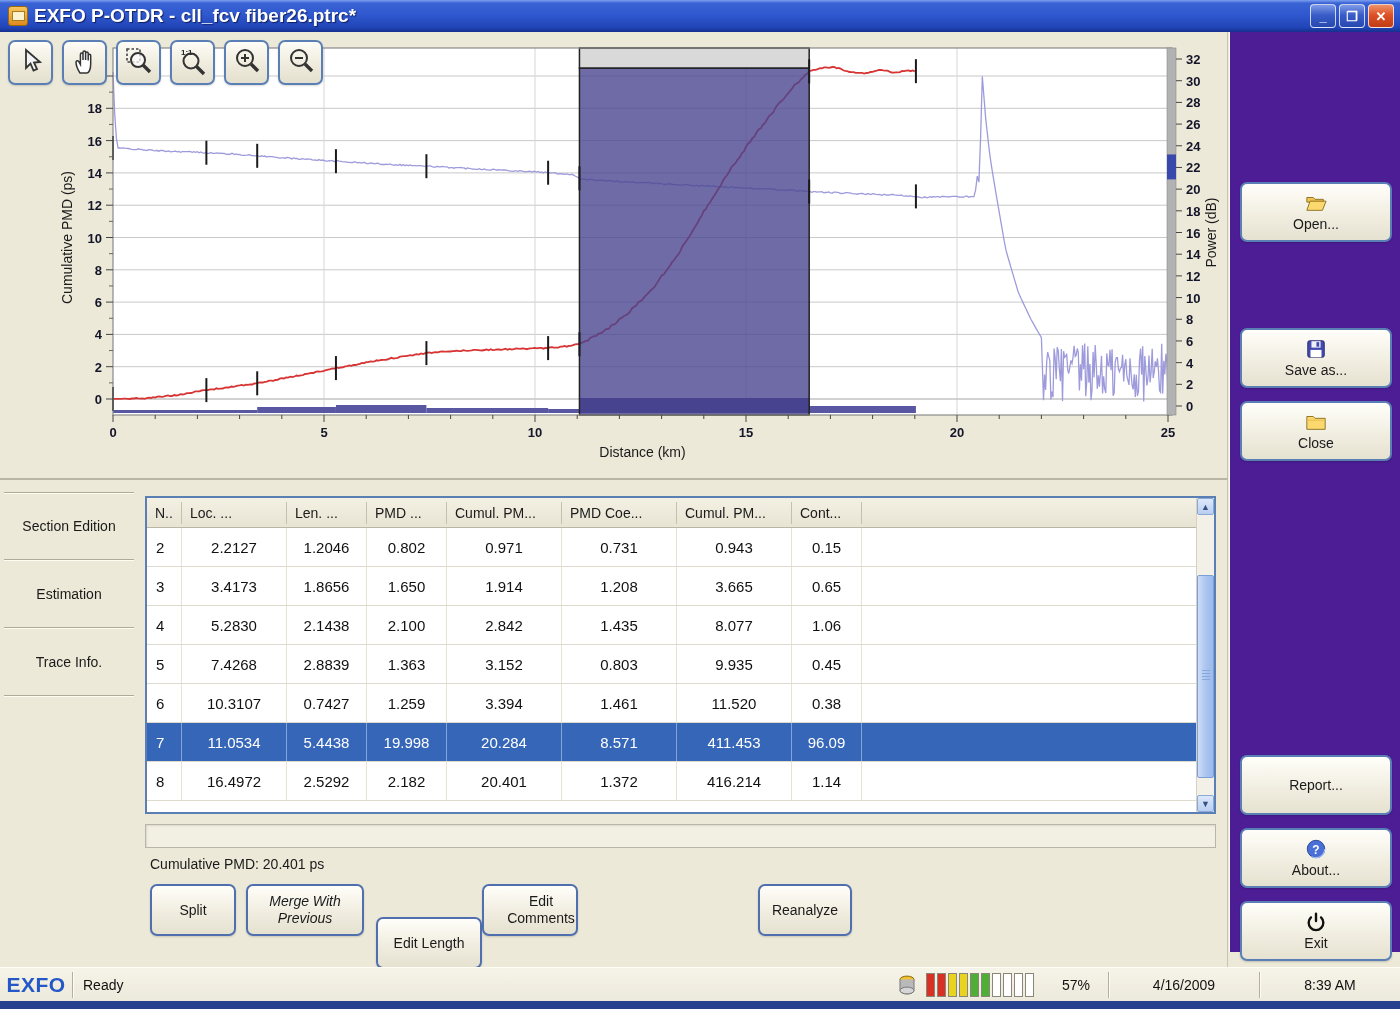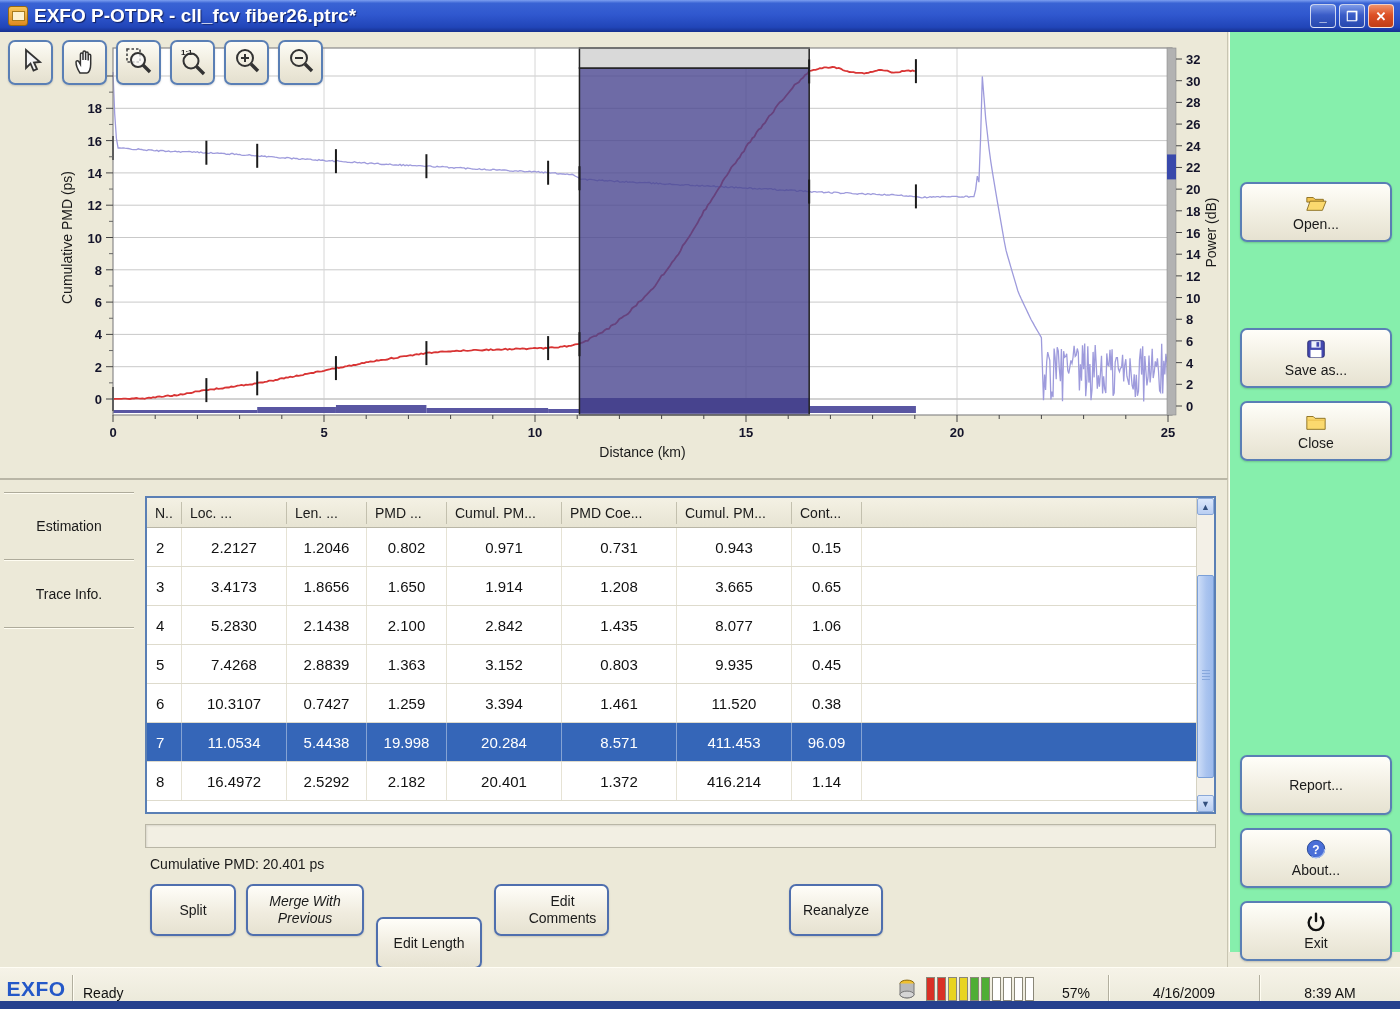--- a/index.html
+++ b/index.html
@@ -28,21 +28,21 @@
   .tool-col { position:absolute; left:8px; top:8px; display:flex; flex-direction:row; gap:9px; z-index:5; }
   .tool-btn { width:45px; height:45px; border:2px solid #5a7fb5; border-radius:7px;
     background:linear-gradient(180deg,#fdfcf6,#eeeadb 60%,#e4e0cf);
     display:flex; align-items:center; justify-content:center; box-shadow:0 1px 2px rgba(0,0,0,.15); }
   .tool-btn svg { width:30px; height:30px; }
   #chart-svg { position:absolute; left:0; top:0; }
   #chart-svg text { font-family:"Liberation Sans", sans-serif; }
 
   
   .right-panel { position:absolute; left:1229px; top:32px; width:171px; height:920px;
-    background:#86efac; border-left:1px solid #fffdf4; }
+    background:#4c1d95; border-left:1px solid #fffdf4; }
   .action-btn { position:absolute; left:10px; width:152px; height:60px;
     border:2px solid #5a7fb5; border-radius:7px;
     background:linear-gradient(180deg,#fffef9,#f1eee1 55%,#e6e2d1);
     display:flex; flex-direction:column; align-items:center; justify-content:center; gap:2px;
     font-size:14px; color:#1a1a1a; box-shadow:0 1px 2px rgba(0,0,0,.18); }
   .action-btn svg { width:22px; height:22px; }
   .action-btn.no-icon { justify-content:center; }
 
   
   .bottom-panel { position:absolute; left:0; top:478px; width:1228px; height:489px;
@@ -84,21 +84,21 @@
 
   .footer-btns { position:absolute; left:150px; top:404px; display:flex; align-items:flex-start; }
   .footer-btn { height:52px; border:2px solid #4f6fae; border-radius:7px;
     background:linear-gradient(180deg,#fffef9,#f0ecdf 55%,#e6e2d1);
     font-size:14px; color:#1a1a1a; display:flex; align-items:center; justify-content:center;
     text-align:center; line-height:1.2; box-shadow:0 1px 2px rgba(0,0,0,.15); padding:0 10px; }
 
   
   .statusbar { position:absolute; left:0; top:967px; width:1400px; height:34px;
     background:linear-gradient(180deg,#f6f3e8,#eceadb); border-top:1px solid #fffdf4;
-    display:flex; align-items:flex-end; font-size:14px; color:#111; }
+    display:flex; align-items:center; font-size:14px; color:#111; }
   .sb-sep { width:1px; height:26px; background:#b2af9f; box-shadow:1px 0 0 #fffdf2; }
   .brand { width:72px; text-align:center; font-size:21px; font-weight:bold; color:#2458c8; letter-spacing:.5px; }
   .sb-status { padding-left:10px; flex:1; }
   .battery-zone { display:flex; align-items:center; gap:2px; margin-right:10px; }
   .bat-seg { width:9px; height:24px; border:1px solid #8a8778; }
   .sb-cell { padding:0 24px; text-align:center; }
   .bottom-strip { position:absolute; left:0; top:1001px; width:1400px; height:8px; background:#26418e; }
 </style>
 </head>
 <body>
@@ -369,20 +369,21 @@
             <path d="M6.5 7 A8 8 0 1 0 17.5 7" fill="none" stroke="#111" stroke-width="2.6" stroke-linecap="round"></path>
             <line x1="12" y1="3" x2="12" y2="11" stroke="#111" stroke-width="2.6" stroke-linecap="round"></line>
           </svg>
         </span>
         <span>Exit</span>
       </div>
     </div>
 
   <div class="bottom-panel">
     <div class="tab-col" id="tab-col">
+        <div class="side-tab">Section Edition</div>
         <div class="side-tab">Estimation</div>
         <div class="side-tab">Trace Info.</div>
       </div>
     <div class="table-wrap">
       <div class="tbl-header" id="tbl-header">
           <div>N..</div>
           <div>Loc. ...</div>
           <div>Len. ...</div>
           <div>PMD ...</div>
           <div>Cumul. PM...</div>
@@ -475,21 +476,21 @@
         <div class="vs-thumb"></div>
         <div class="vs-arrow" style="bottom:0">▼</div>
       </div>
     </div>
     <div class="progress-strip"></div>
     <div class="cumu-label">Cumulative PMD: 20.401 ps</div>
     <div class="footer-btns" id="footer-btns">
         <div class="footer-btn" style="width: 86px; margin-left: 0px;">Split</div>
         <div class="footer-btn" style="width: 118px; margin-left: 10px; font-style: italic;">Merge With Previous</div>
         <div class="footer-btn" style="width: 106px; margin-left: 12px; margin-top: 33px;">Edit Length</div>
-        <div class="footer-btn" style="width: 115px; margin-left: 12px; padding-left: 32px;">Edit Comments</div>
+        <div class="footer-btn" style="width: 96px;  padding-left: 32px;">Edit Comments</div>
         <div class="footer-btn" style="width: 94px; margin-left: 180px;">Reanalyze</div>
       </div>
   </div>
 
   <div class="statusbar">
     <div class="brand">EXFO</div>
     <div class="sb-sep"></div>
     <div class="sb-status">Ready</div>
     <span id="battery-icon-slot" style="margin-right:8px;display:flex;align-items:center">
         <svg viewBox="0 0 22 24" width="22" height="24">

